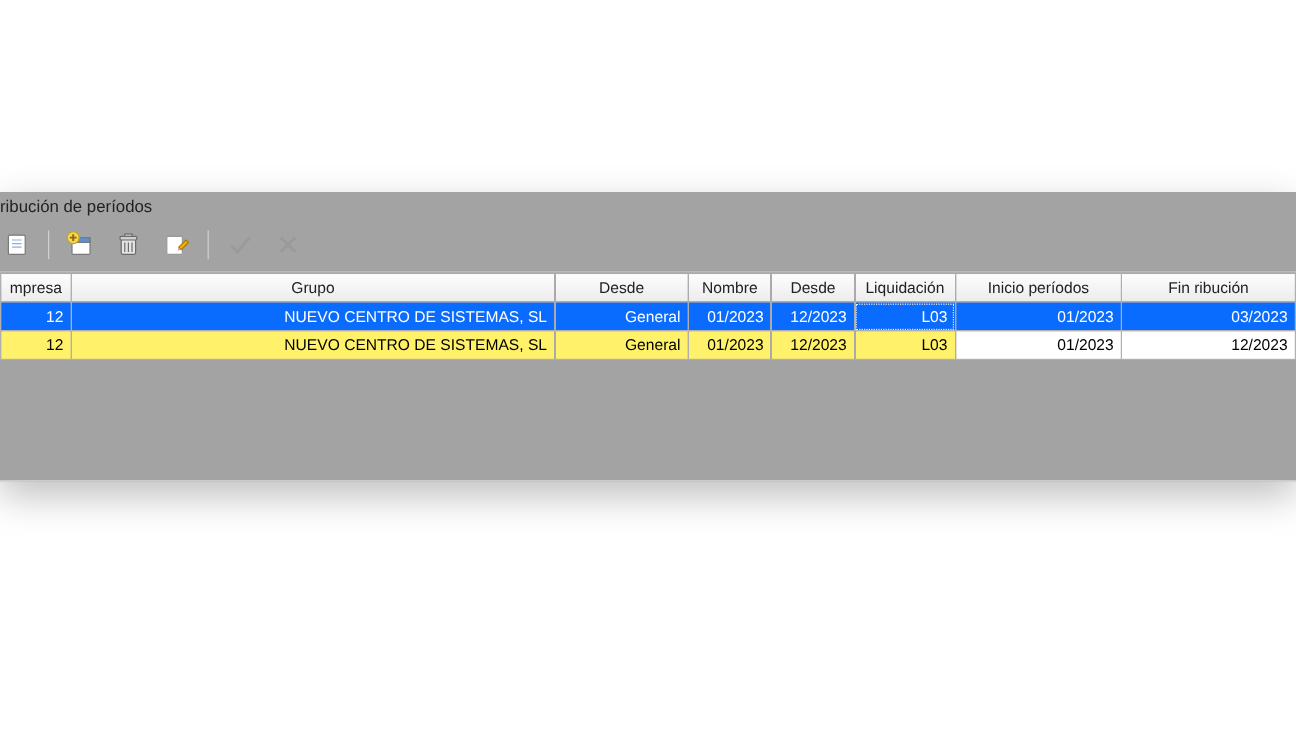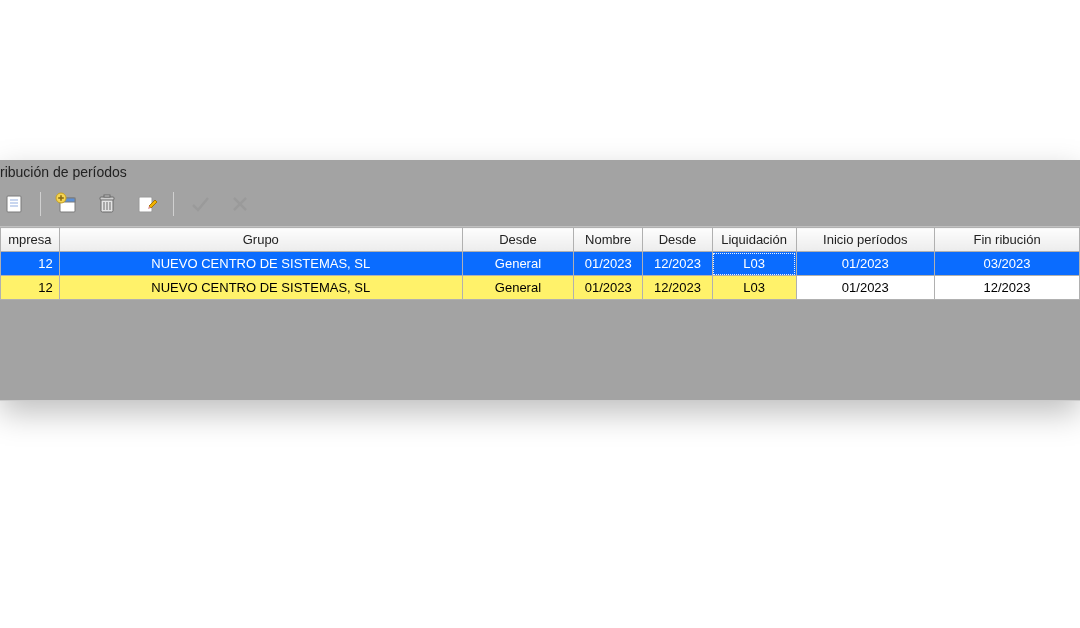--- a/index.html
+++ b/index.html
@@ -43,21 +43,21 @@
       background: #d0d0d0;
     }
     table {
       border-collapse: collapse;
       width: 100%;
       table-layout: fixed;
     }
     th, td {
       border: 1px solid #b0b0b0;
       padding: 3px 6px;
-      text-align: center;
+      text-align: right;
       font-size: 13px;
       height: 24px;
       white-space: nowrap;
       overflow: hidden;
     }
     th {
       background: linear-gradient(#fdfdfd, #ececec);
       font-weight: normal;
       text-align: center;
       color: #222;

